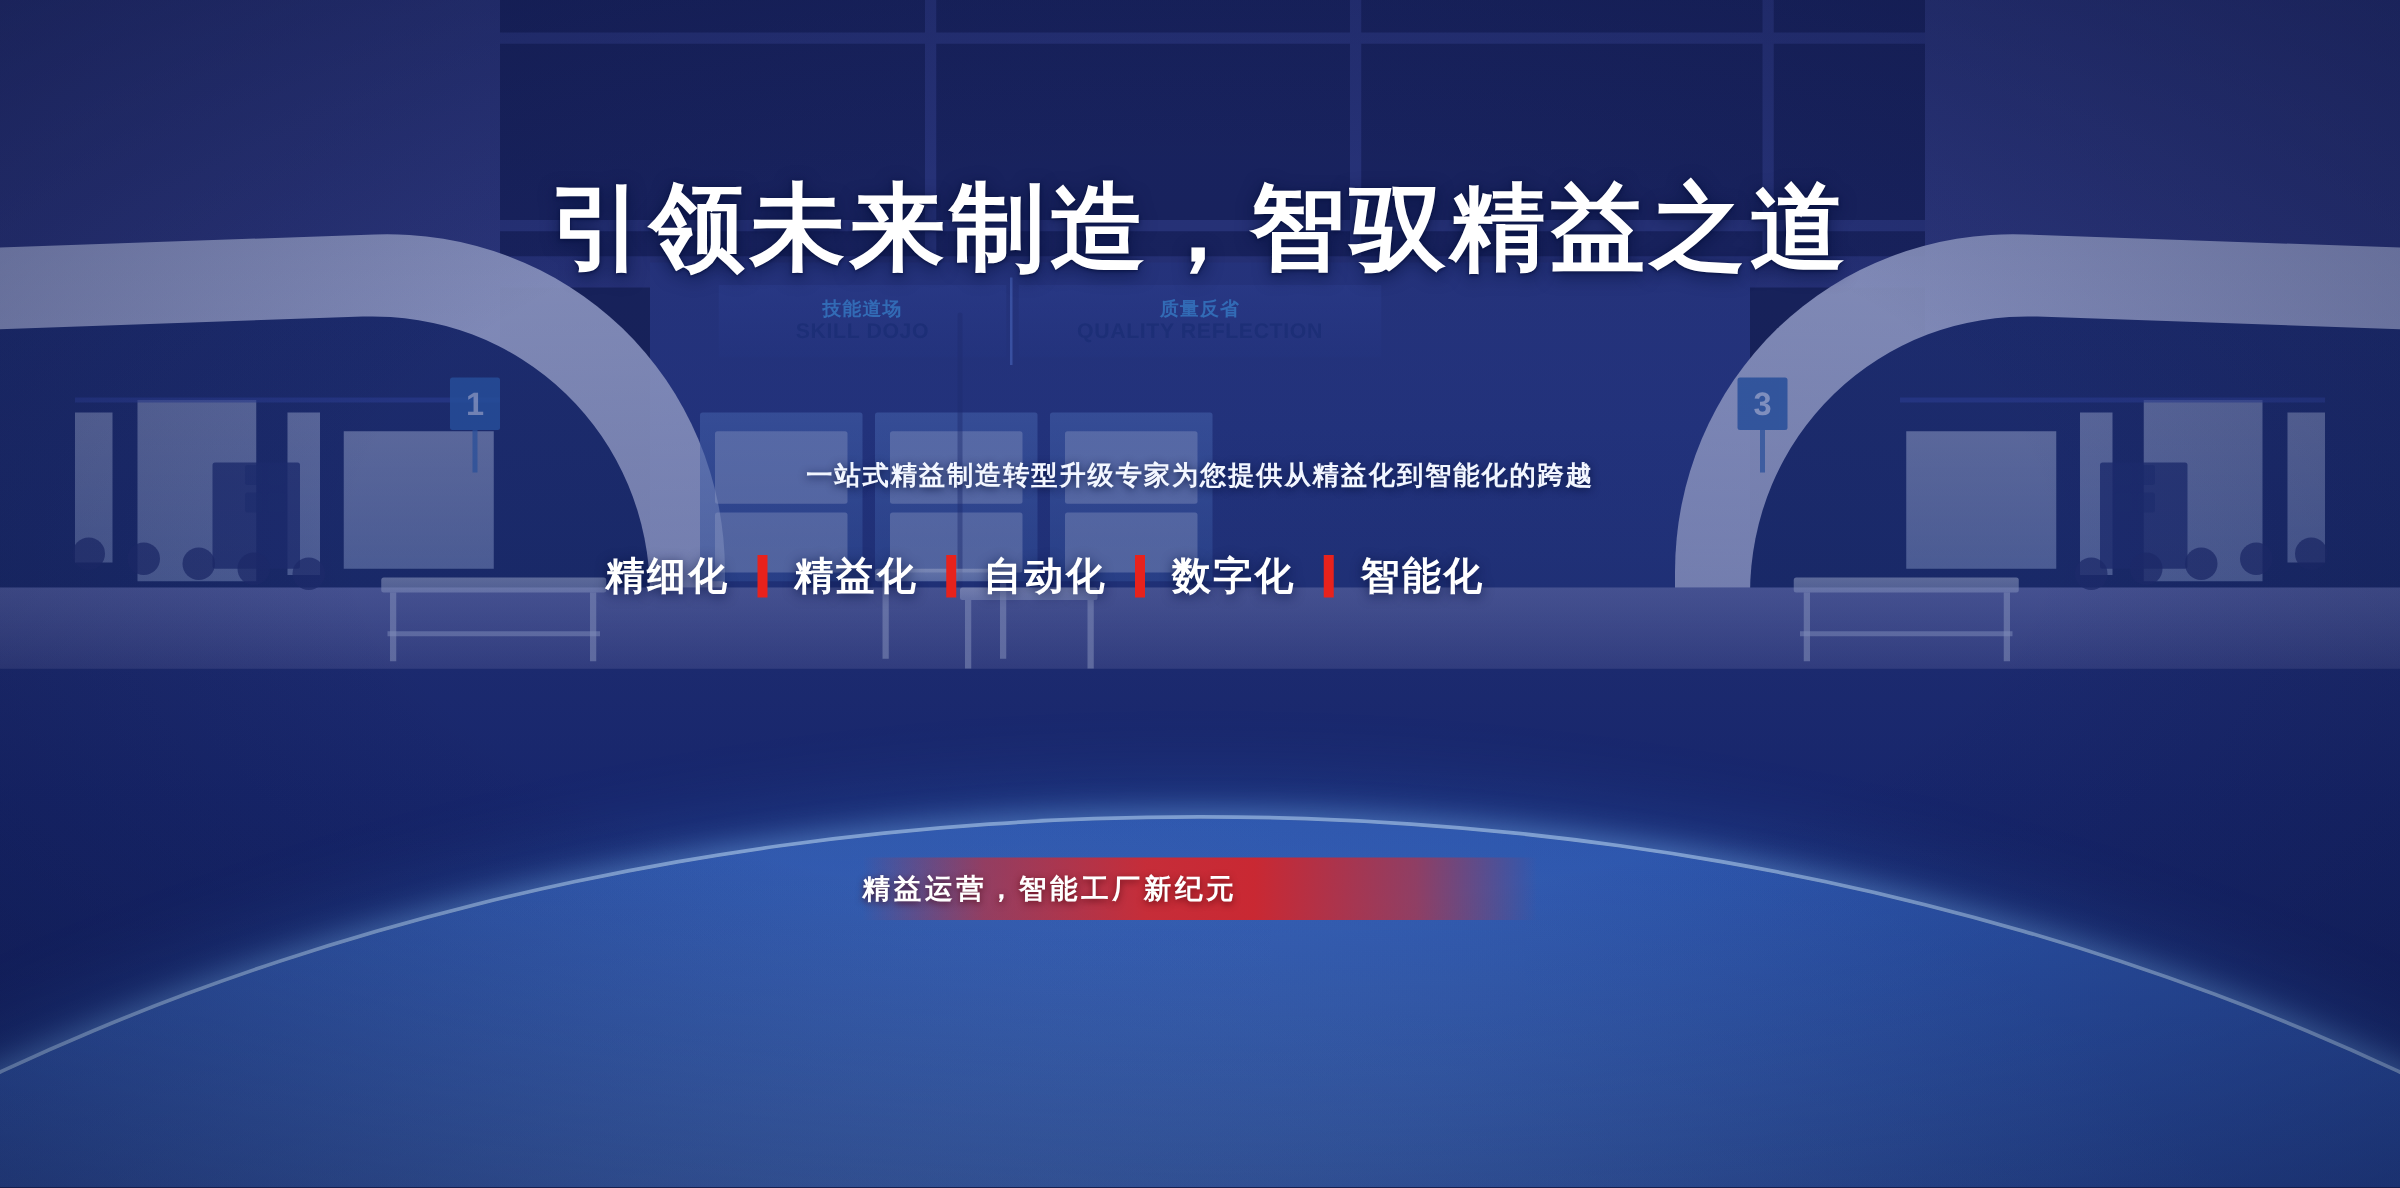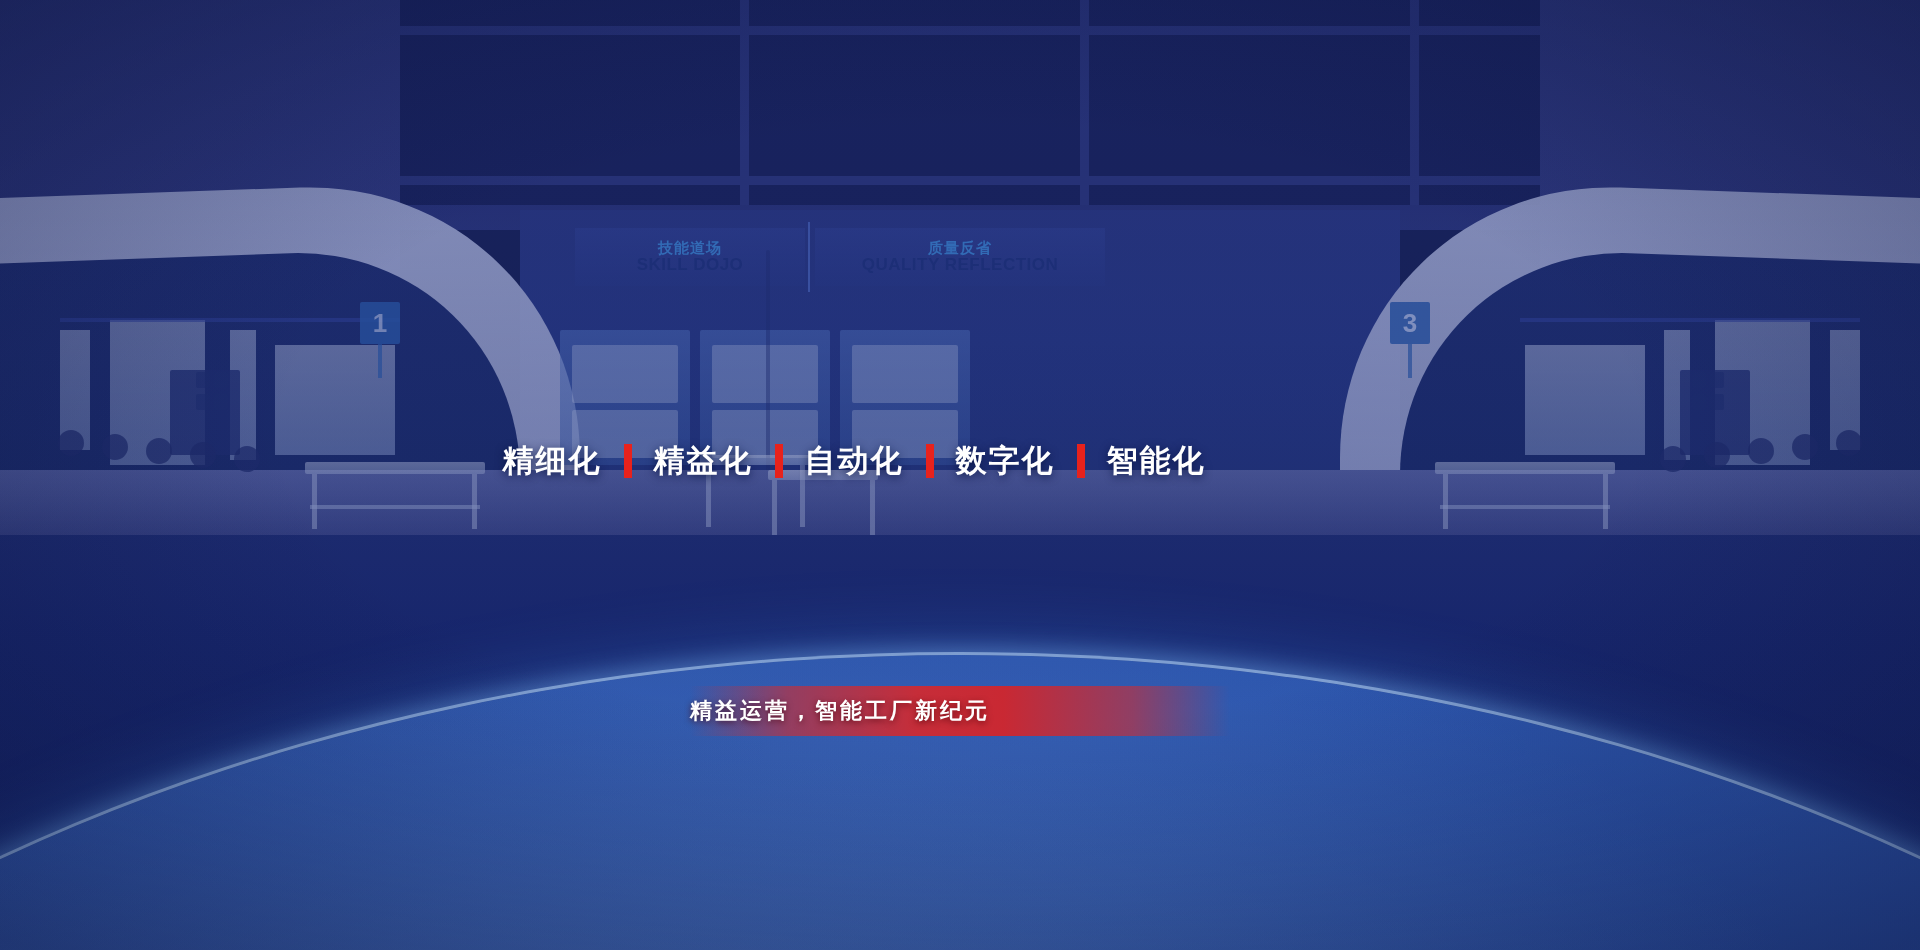--- a/index.html
+++ b/index.html
@@ -205,21 +205,20 @@
     letter-spacing:1.5px;
     text-shadow:0 2px 7px rgba(6,16,60,.85);
     white-space:nowrap;
   }
 
   .keywords{
     position:absolute; left:0; top:440px; width:1672px;
     display:flex; align-items:center; justify-content:center;
     gap:0px;
     white-space:nowrap;
-    margin-left:18px;
   }
   .kw{
     font-size:31px; font-weight:bold; color:#ffffff;
     letter-spacing:2px;
     text-shadow:0 2px 9px rgba(6,16,60,.8);
     padding:0 22px;
   }
   .kw-sep{
     width:8px; height:34px; background:#e8221c;
     flex:0 0 auto;
@@ -361,21 +360,23 @@
       <div class="atmo"></div>
 
     </div>
 
     <div class="tint"></div>
     <div class="vignette"></div>
   </div>
 
   <div class="content">
 
-
+    <h1 class="headline">引领未来制造，智驭精益之道</h1>
+
+    <div class="subtitle">一站式精益制造转型升级专家为您提供从精益化到智能化的跨越</div>
 
     <div class="keywords">
       <span class="kw">精细化</span>
       <span class="kw-sep"></span>
       <span class="kw">精益化</span>
       <span class="kw-sep"></span>
       <span class="kw">自动化</span>
       <span class="kw-sep"></span>
       <span class="kw">数字化</span>
       <span class="kw-sep"></span>

